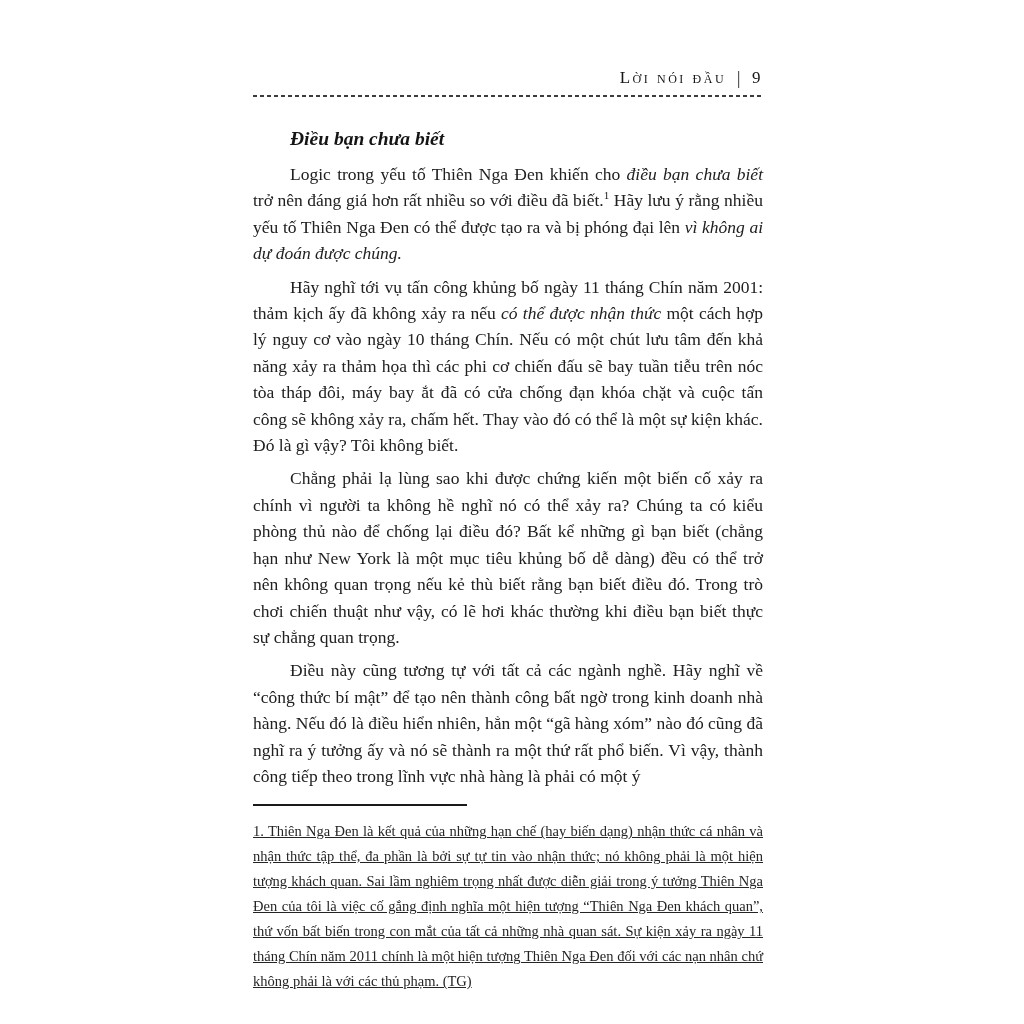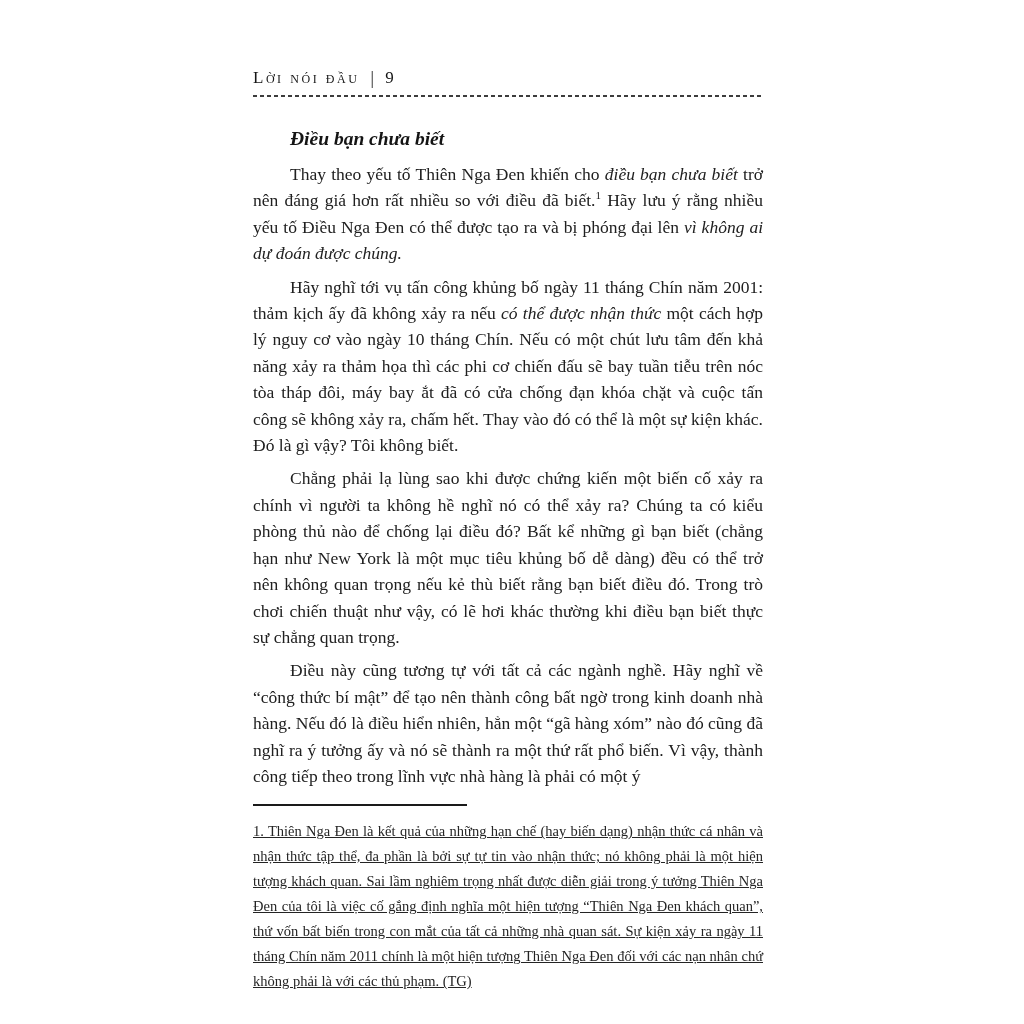--- a/index.html
+++ b/index.html
@@ -18,21 +18,21 @@
     color: #1e1e1e;
   }
   .content {
     position: absolute;
     left: 253px;
     top: 68px;
     width: 510px;
   }
   
   .running-head {
-    text-align: left;
+    text-align: right;
     font-variant: small-caps;
     font-size: 17px;
     letter-spacing: 2.5px;
     color: #161616;
     white-space: nowrap;
   }
   .running-head .divider {
     display: inline-block;
     margin: 0 9px 0 11px;
     font-weight: 400;
@@ -92,21 +92,21 @@
     <header>
       <div class="running-head">
         <span>Lời nói đầu</span><span class="divider">|</span><span>9</span>
       </div>
       <div class="dashed-rule"></div>
     </header>
 
     <main>
       <h2 class="heading">Điều bạn chưa biết</h2>
       <div>
-          <p class="body-par"><span>Thay theo yếu tố Thiên Nga Đen khiến cho </span><span class="it">điều bạn chưa biết</span><span> trở nên đáng giá hơn rất nhiều so với điều đã biết.</span><sup>1</sup><span> Hãy lưu ý rằng nhiều yếu tố Điều Nga Đen có thể được tạo ra và bị phóng đại lên </span><span class="it">vì không ai dự đoán được chúng.</span></p>
+          <p class="body-par"><span>Logic trong yếu tố Thiên Nga Đen khiến cho </span><span class="it">điều bạn chưa biết</span><span> trở nên đáng giá hơn rất nhiều so với điều đã biết.</span><sup>1</sup><span> Hãy lưu ý rằng nhiều yếu tố Thiên Nga Đen có thể được tạo ra và bị phóng đại lên </span><span class="it">vì không ai dự đoán được chúng.</span></p>
           <p class="body-par"><span>Hãy nghĩ tới vụ tấn công khủng bố ngày 11 tháng Chín năm 2001: thảm kịch ấy đã không xảy ra nếu </span><span class="it">có thể được nhận thức</span><span> một cách hợp lý nguy cơ vào ngày 10 tháng Chín. Nếu có một chút lưu tâm đến khả năng xảy ra thảm họa thì các phi cơ chiến đấu sẽ bay tuần tiễu trên nóc tòa tháp đôi, máy bay ắt đã có cửa chống đạn khóa chặt và cuộc tấn công sẽ không xảy ra, chấm hết. Thay vào đó có thể là một sự kiện khác. Đó là gì vậy? Tôi không biết.</span></p>
           <p class="body-par"><span>Chẳng phải lạ lùng sao khi được chứng kiến một biến cố xảy ra chính vì người ta không hề nghĩ nó có thể xảy ra? Chúng ta có kiểu phòng thủ nào để chống lại điều đó? Bất kể những gì bạn biết (chẳng hạn như New York là một mục tiêu khủng bố dễ dàng) đều có thể trở nên không quan trọng nếu kẻ thù biết rằng bạn biết điều đó. Trong trò chơi chiến thuật như vậy, có lẽ hơi khác thường khi điều bạn biết thực sự chẳng quan trọng.</span></p>
           <p class="body-par"><span>Điều này cũng tương tự với tất cả các ngành nghề. Hãy nghĩ về “công thức bí mật” để tạo nên thành công bất ngờ trong kinh doanh nhà hàng. Nếu đó là điều hiển nhiên, hẳn một “gã hàng xóm” nào đó cũng đã nghĩ ra ý tưởng ấy và nó sẽ thành ra một thứ rất phổ biến. Vì vậy, thành công tiếp theo trong lĩnh vực nhà hàng là phải có một ý</span></p>
         </div>
     </main>
 
     <footer>
       <div class="fn-rule"></div>
       <p class="footnote">1. Thiên Nga Đen là kết quả của những hạn chế (hay biến dạng) nhận thức cá nhân và nhận thức tập thể, đa phần là bởi sự tự tin vào nhận thức; nó không phải là một hiện tượng khách quan. Sai lầm nghiêm trọng nhất được diễn giải trong ý tưởng Thiên Nga Đen của tôi là việc cố gắng định nghĩa một hiện tượng “Thiên Nga Đen khách quan”, thứ vốn bất biến trong con mắt của tất cả những nhà quan sát. Sự kiện xảy ra ngày 11 tháng Chín năm 2011 chính là một hiện tượng Thiên Nga Đen đối với các nạn nhân chứ không phải là với các thủ phạm. (TG)</p>
     </footer>

